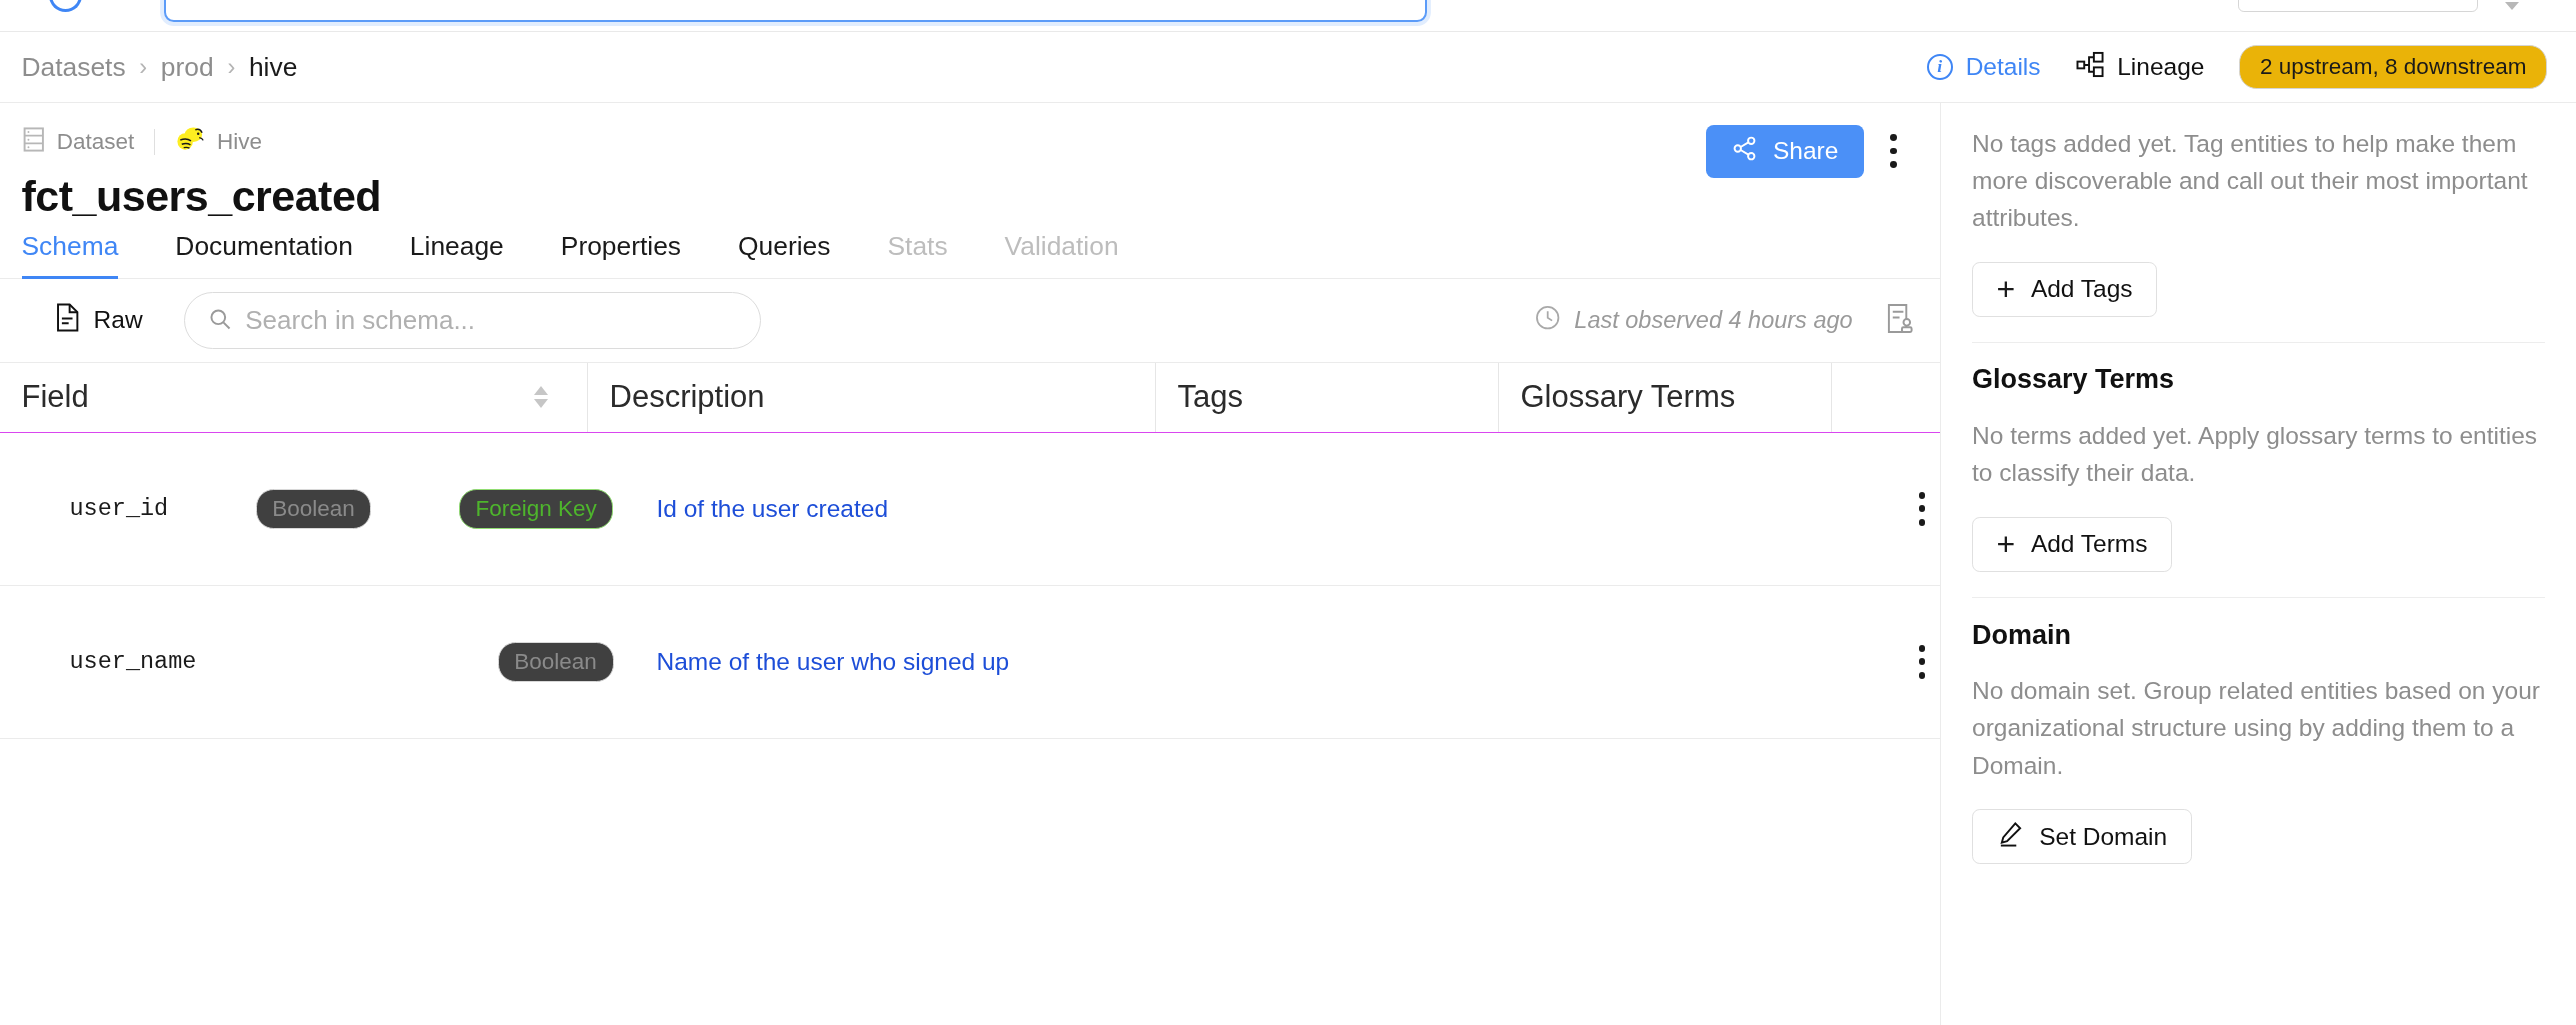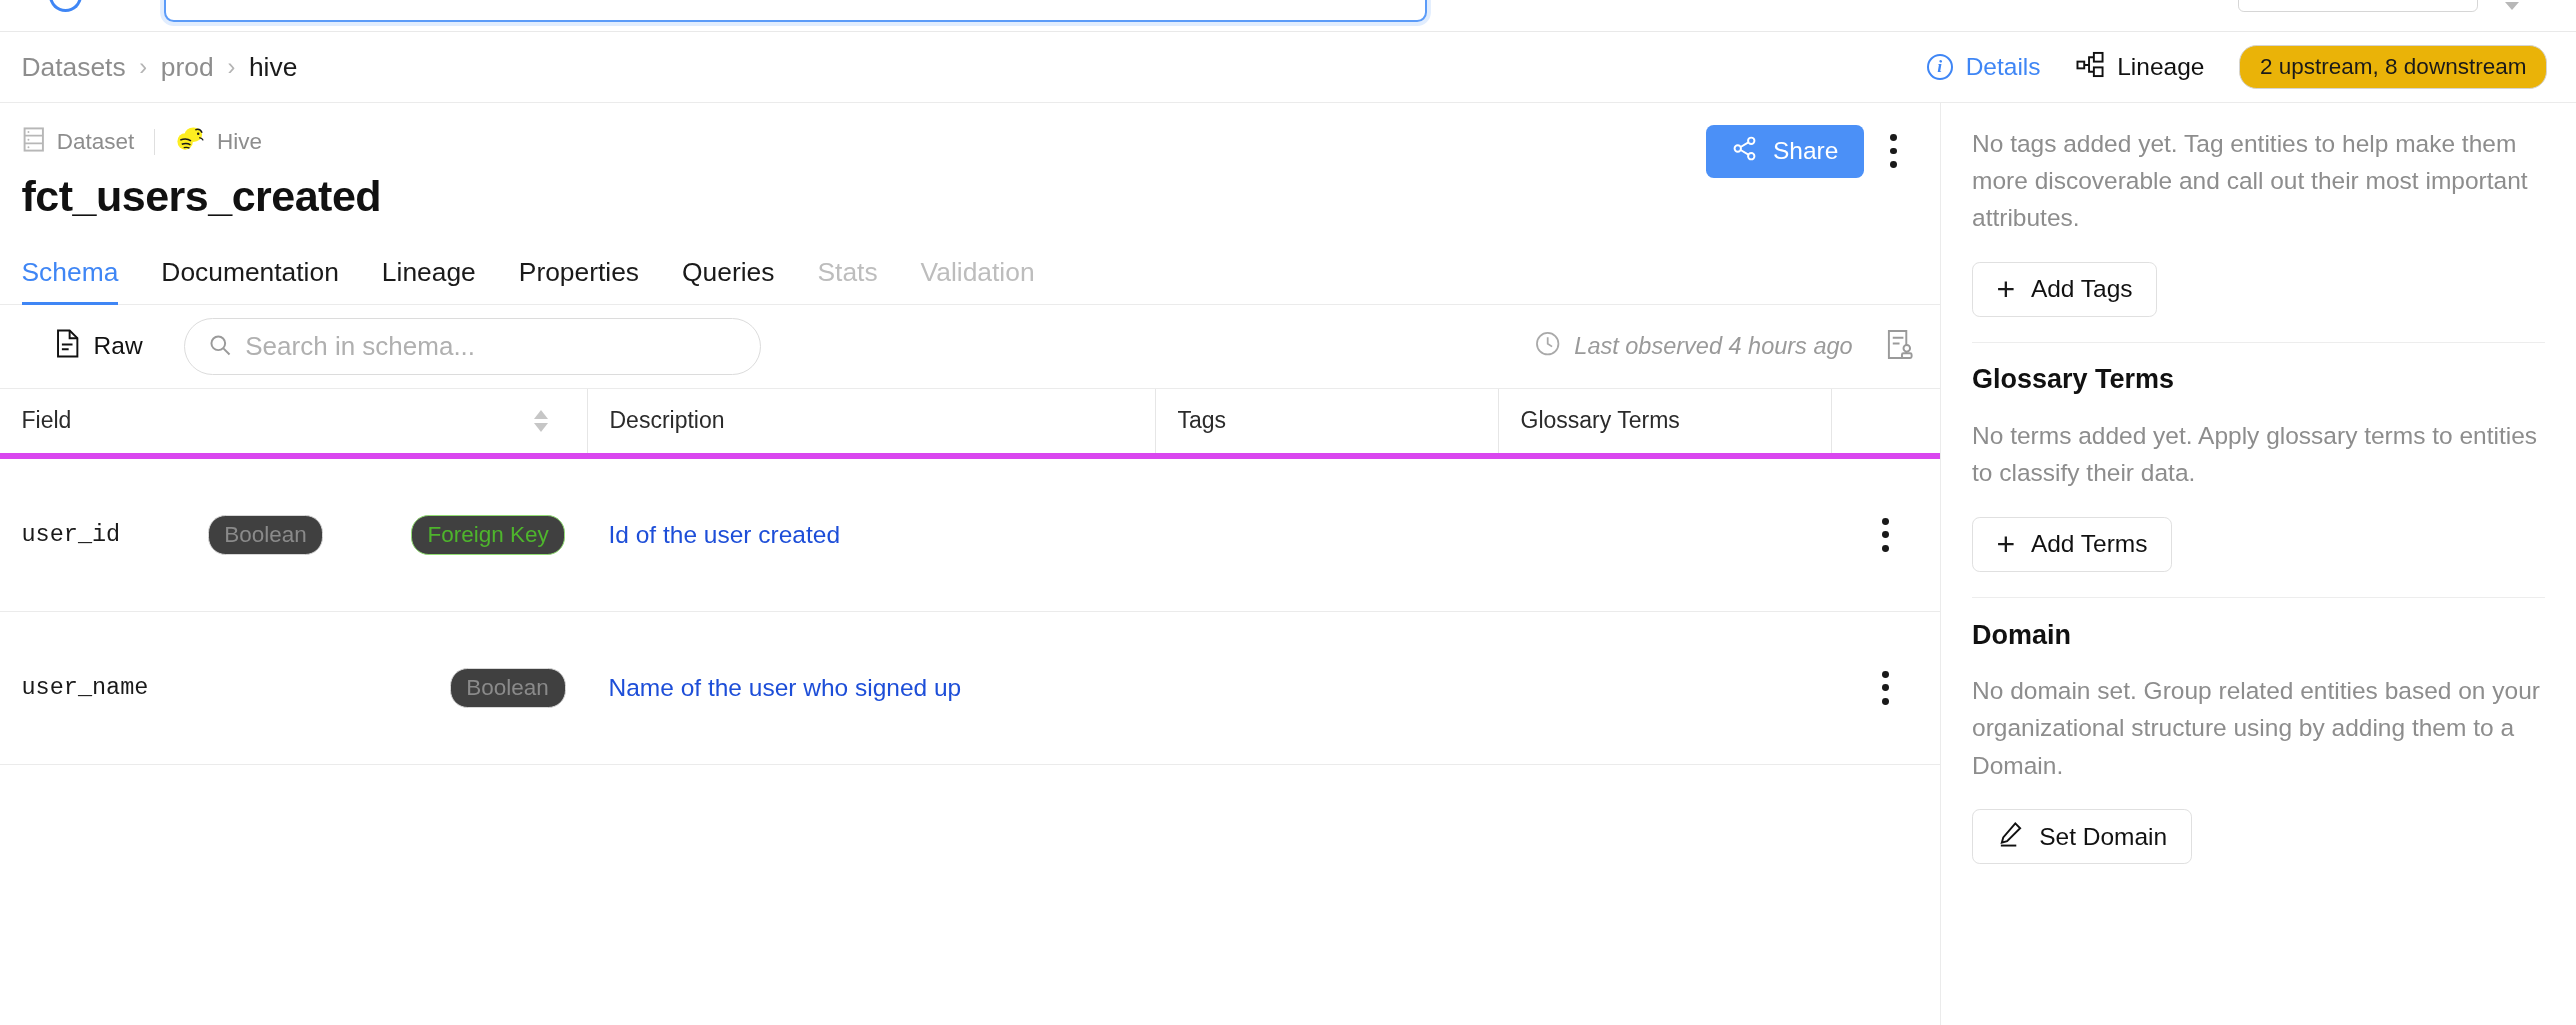--- a/index.html
+++ b/index.html
@@ -107,22 +107,22 @@
   }
   .kebab {
     width: 43px; height: 53px;
     display: flex; flex-direction: column; align-items: center;
     justify-content: center; gap: 6.9px; cursor: pointer;
   }
   .kebab i { width: 6.9px; height: 6.9px; border-radius: 50%; background: #1a1a1a; display: block; }
 
   
   .tabs {
-    display: flex; gap: 0;
-    padding: 0 21.5px; margin-top: 36px;
+    display: flex; gap: 14px;
+    padding: 0 21.5px; margin-top: 10px;
     border-bottom: 1px solid #ebebeb;
   }
   .tab {
     font-size: 26.4px; color: #1a1a1a;
     padding: 0 21.5px 15.7px 21.5px; cursor: pointer;
     position: relative; white-space: nowrap;
   }
   .tab:first-child { padding-left: 0; }
   .tab.active { color: #3f86f5; }
   .tab.active::after {
@@ -152,39 +152,40 @@
     font-size: 26px; font-family: inherit; color: #1a1a1a; width: 100%;
   }
   .schema-search input::placeholder { color: #b0b0b0; }
   .bar-right { margin-left: auto; display: flex; align-items: center; gap: 33px; font-style: italic; }
   .observed { display: flex; align-items: center; gap: 13.7px; font-size: 23.5px; color: #9a9a9a; }
 
   
   .tbl { width: 100%; }
   .thead {
     display: flex; align-items: center; height: 70px;
-    border-bottom: 6px solid #d946ef; font-size: 23px; color: #2b2b2b;
+    border-bottom: 1px solid #d946ef; font-size: 31px; color: #2b2b2b;
   }
   .th { padding: 0 21.5px; height: 100%; display: flex; align-items: center; }
   .th.sep { border-left: 1px solid #e6e6e6; }
   .c-field { width: 587px; flex: 0 0 587px; justify-content: space-between; }
   .c-desc  { width: 568px; flex: 0 0 568px; }
   .c-tags  { width: 343px; flex: 0 0 343px; }
   .c-gloss { width: 333px; flex: 0 0 333px; }
   .c-menu  { flex: 1; }
   .sortarrows { display: flex; flex-direction: column; gap: 3.9px; margin-right: 17.6px; }
   .sortarrows .up, .sortarrows .dn {
     width: 0; height: 0; border-left: 7.8px solid transparent; border-right: 7.8px solid transparent;
   }
   .sortarrows .up { border-bottom: 9.8px solid #c6c6c6; }
   .sortarrows .dn { border-top: 9.8px solid #c6c6c6; }
 
   .trow {
     display: flex; align-items: center; min-height: 153px;
     border-bottom: 1px solid #ebebeb;
+    padding-left: 48px;
   }
   .td { padding: 0 21.5px; display: flex; align-items: center; height: 100%; }
   .fieldcell { gap: 13.7px; }
   .fieldname {
     font-family: "Liberation Mono", monospace;
     font-size: 23.5px; color: #1a1a1a;
   }
   .badge {
     border: 1px solid #d8d8d8; border-radius: 17.6px;
     padding: 5.9px 15.7px; font-size: 22.5px; color: #8a8a8a; background: #404040;

